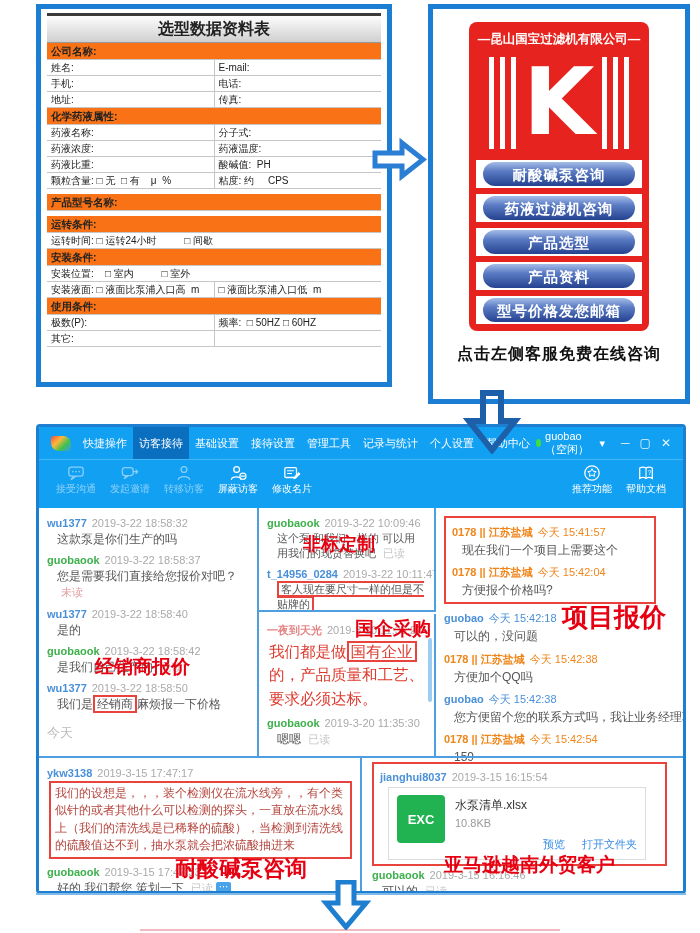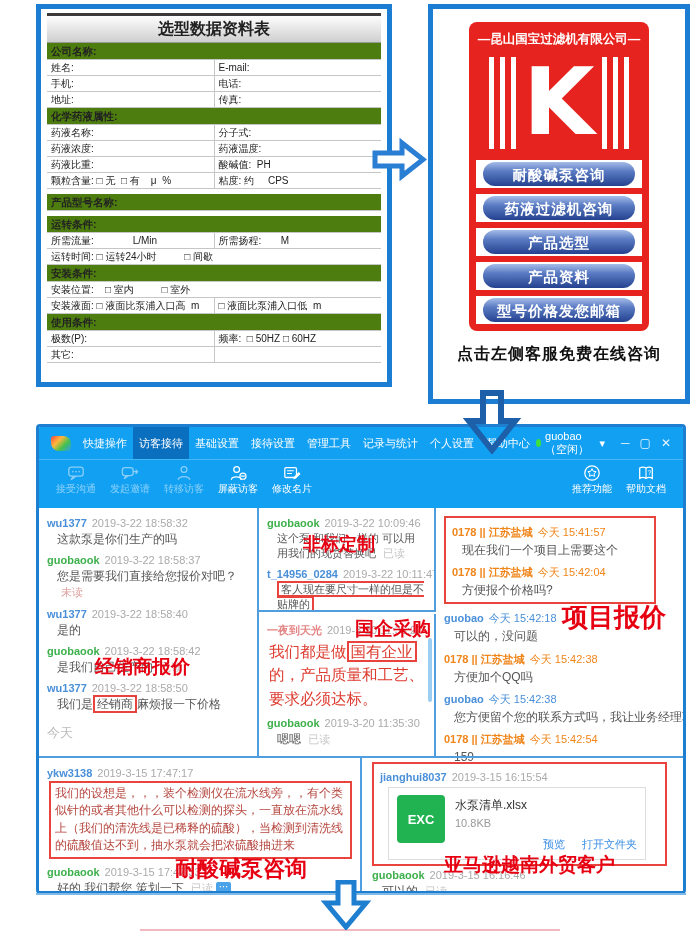--- a/index.html
+++ b/index.html
@@ -7,21 +7,21 @@
        font-family:"Liberation Sans","DejaVu Sans",sans-serif;overflow:hidden;}
 
   
   .form-panel{position:absolute;left:36px;top:4px;width:334px;height:365px;
     border:5px solid #1b7ed2;background:#fff;padding:4px 6px;box-sizing:content-box;}
   .form-title{height:26px;line-height:26px;text-align:center;font-weight:bold;font-size:16px;
     color:#222;background:linear-gradient(#fdfdfd,#cfcfcf);border-top:3px solid #3a3a3a;
     border-bottom:1px solid #999;}
   .frow{display:flex;min-height:15px;line-height:15px;font-size:10px;color:#222;
     border-bottom:1px solid #c6c6c6;}
-  .frow.fsec{background:#4d7c0f;font-weight:bold;font-size:10.5px;min-height:16px;line-height:16px;padding-left:4px;}
+  .frow.fsec{background:#f97316;font-weight:bold;font-size:10.5px;min-height:16px;line-height:16px;padding-left:4px;}
   .frow.fsp{min-height:5px;border-bottom:none;background:#fff;}
   .fc{flex:1;padding:0 4px;white-space:pre;overflow:hidden;}
   .fc.l{border-right:1px solid #c6c6c6;}
   .fc.full{flex:1;}
 
   
   .arrow{position:absolute;z-index:20;}
   #arrow-right{left:372px;top:136px;}
   #arrow-down1{left:462px;top:390px;}
   #arrow-down2{left:320px;top:880px;}
@@ -150,24 +150,20 @@
     </div>
   <div class="frow fsp"></div>
   <div class="frow fsec">
       <span>产品型号名称:</span>
     </div>
   <div class="frow fsp"></div>
   <div class="frow fsec">
       <span>运转条件:</span>
     </div>
   <div class="frow">
-      <div class="fc l">所需流量:              L/Min</div>
-      <div class="fc">所需扬程:       M</div>
-    </div>
-  <div class="frow">
       <div class="fc full">运转时间: □ 运转24小时          □ 间歇</div>
     </div>
   <div class="frow fsec">
       <span>安装条件:</span>
     </div>
   <div class="frow">
       <div class="fc full">安装位置:    □ 室内          □ 室外</div>
     </div>
   <div class="frow">
       <div class="fc l">安装液面: □ 液面比泵浦入口高  m</div>

